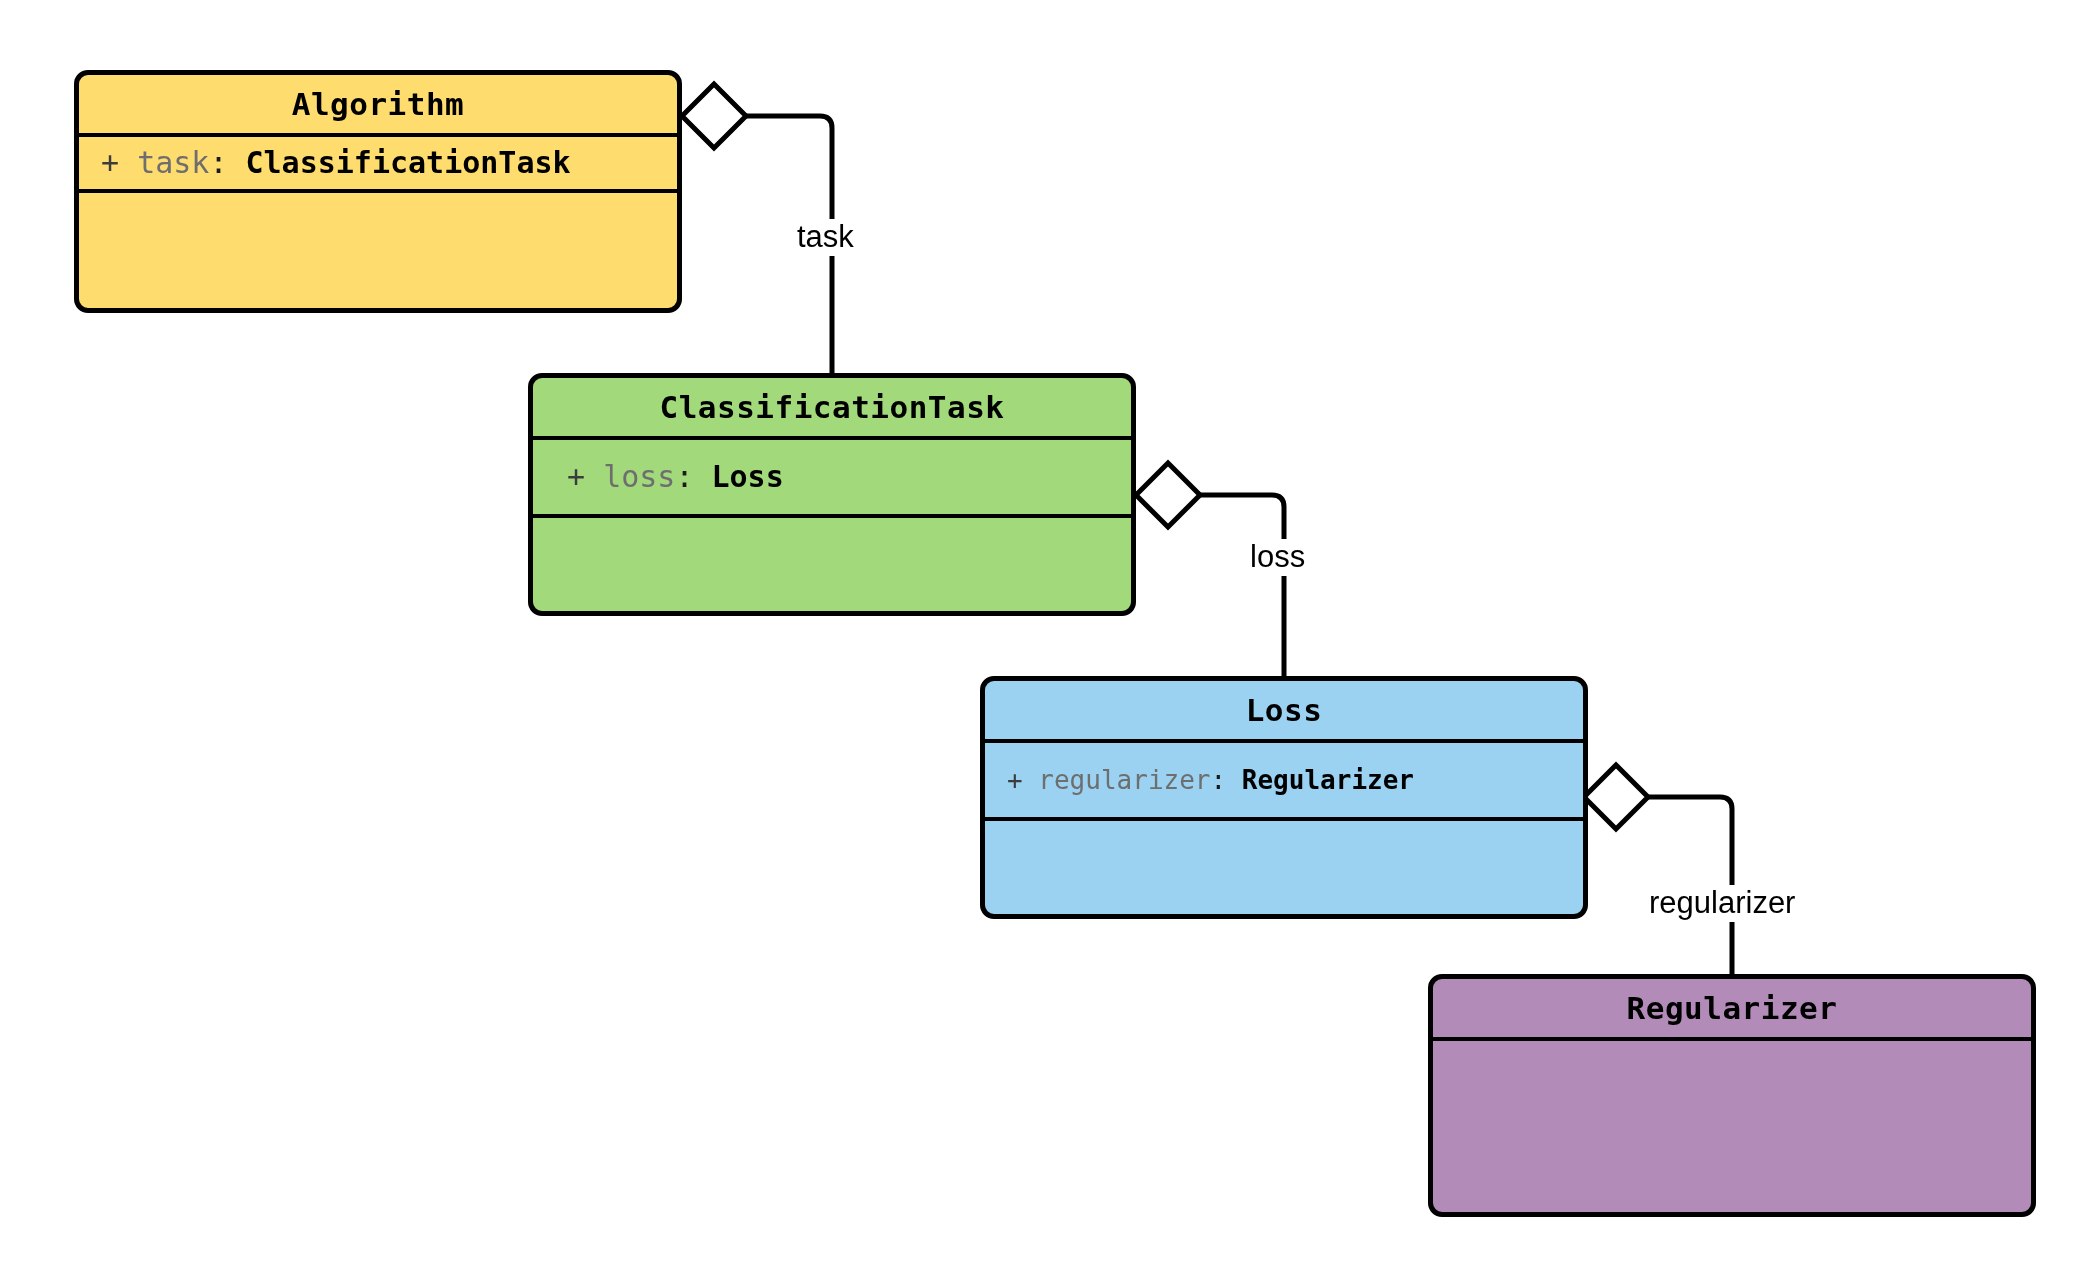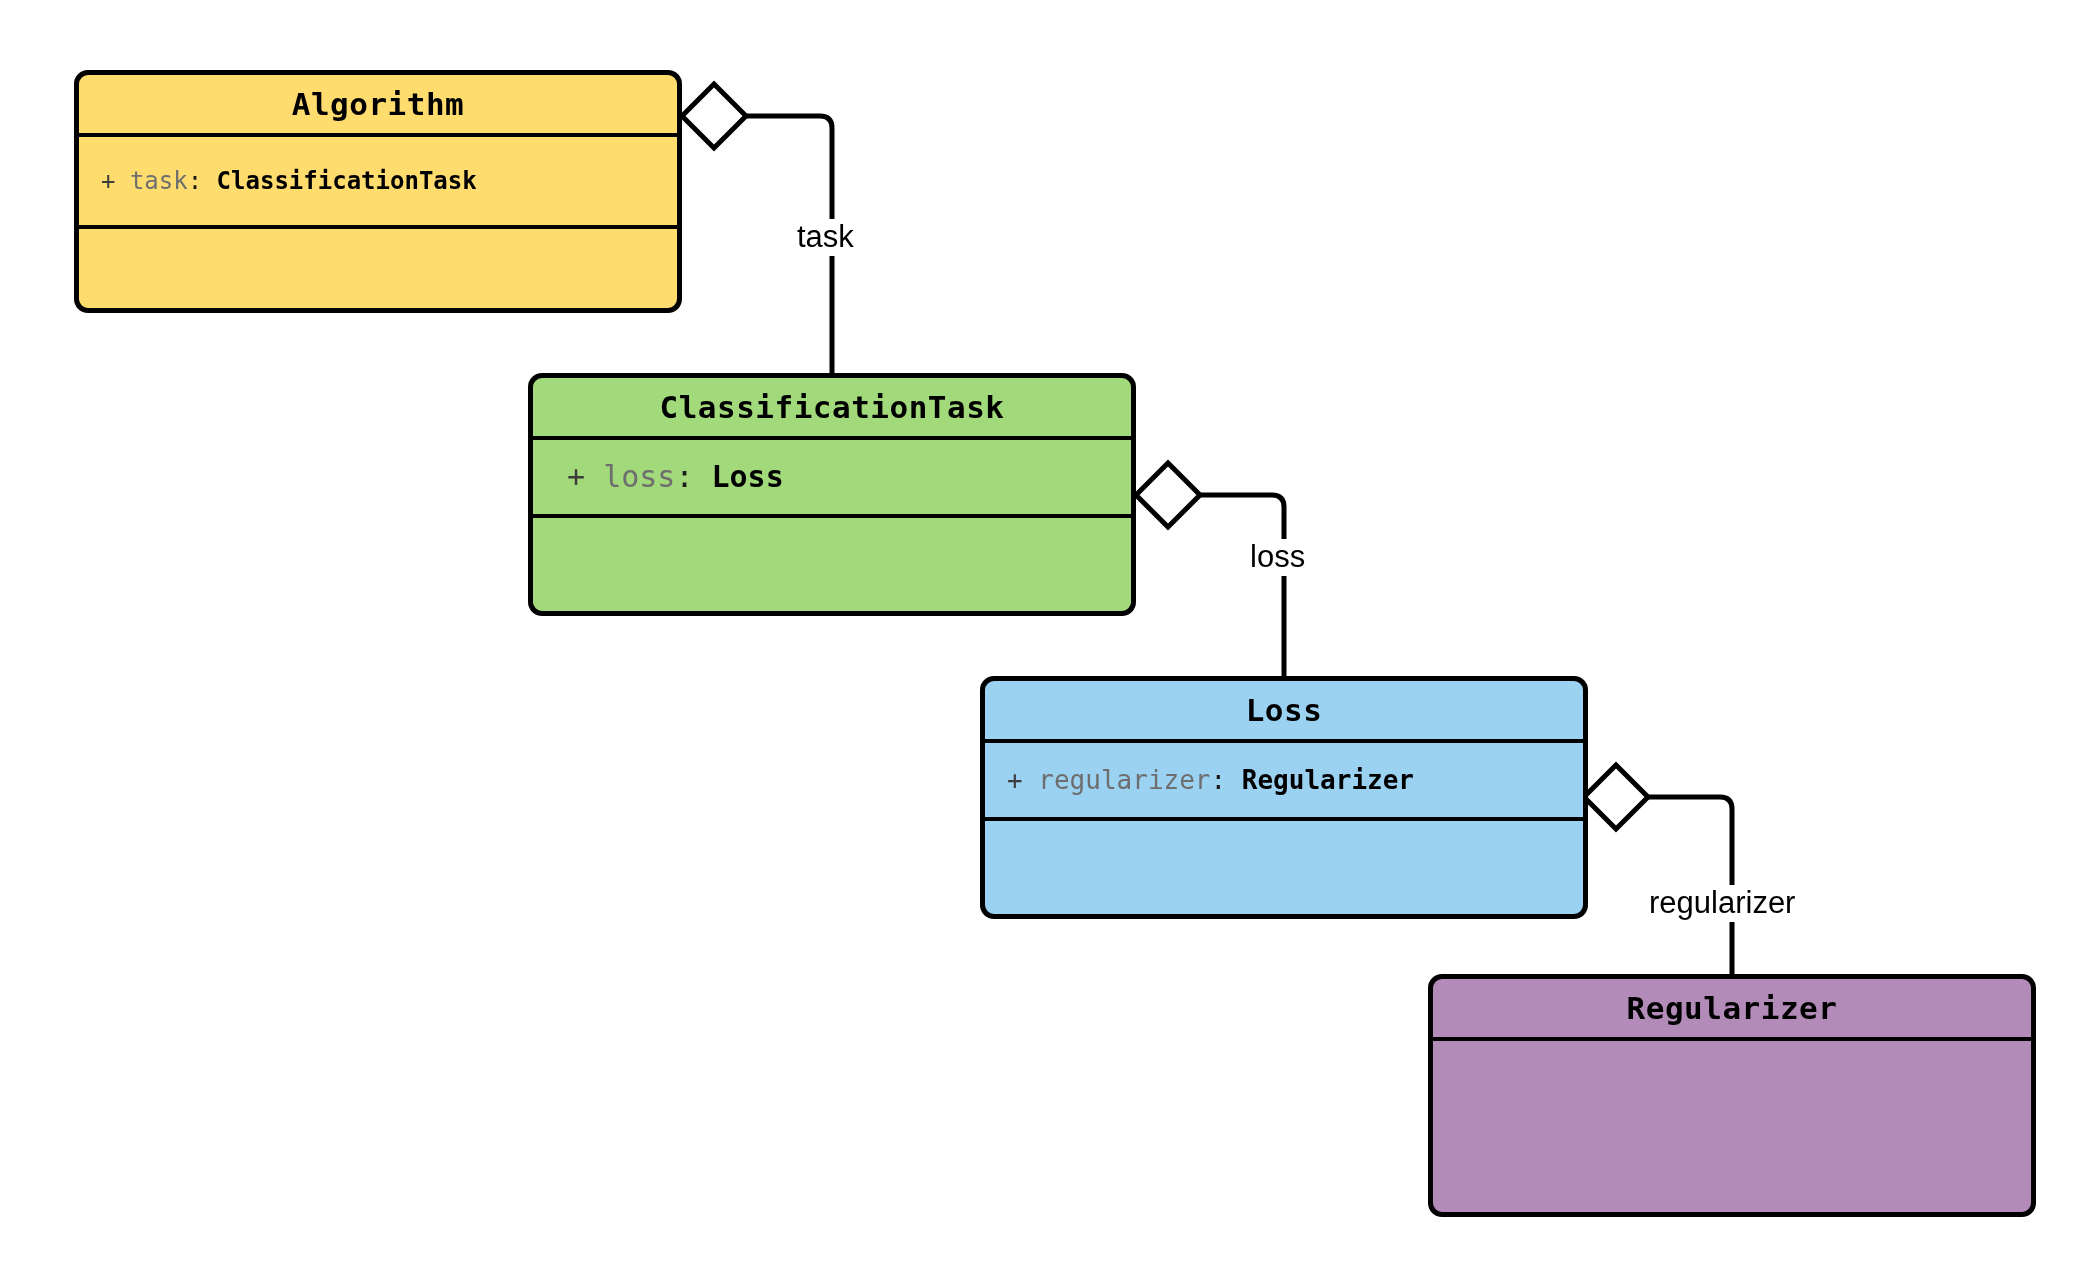--- a/index.html
+++ b/index.html
@@ -63,21 +63,21 @@
     font-weight: normal;
   }
   .attr-type {
     color: #000000;
     font-weight: bold;
   }
 
   
   .cls-algorithm       { left: 74px;   top: 70px;   width: 608px;  height: 243px; background: #FFDC6E; }
   .cls-algorithm .uml-title   { height: 62px;  font-size: 31px; }
-  .cls-algorithm .uml-attrs   { height: 92px;  font-size: 24px; }
+  .cls-algorithm .uml-attrs   { height: 56px;  font-size: 30px; }
   .cls-algorithm .uml-methods { height: 91px; }
 
   .cls-task            { left: 528px;  top: 373px;  width: 608px;  height: 243px; background: #A2D97A; }
   .cls-task .uml-title   { height: 62px;  font-size: 31px; }
   .cls-task .uml-attrs   { height: 78px;  font-size: 30px; padding-left: 34px; }
   .cls-task .uml-methods { height: 91px; }
 
   .cls-loss            { left: 980px;  top: 676px;  width: 608px;  height: 243px; background: #9BD2F2; }
   .cls-loss .uml-title   { height: 62px;  font-size: 31px; }
   .cls-loss .uml-attrs   { height: 78px;  font-size: 26px; }

